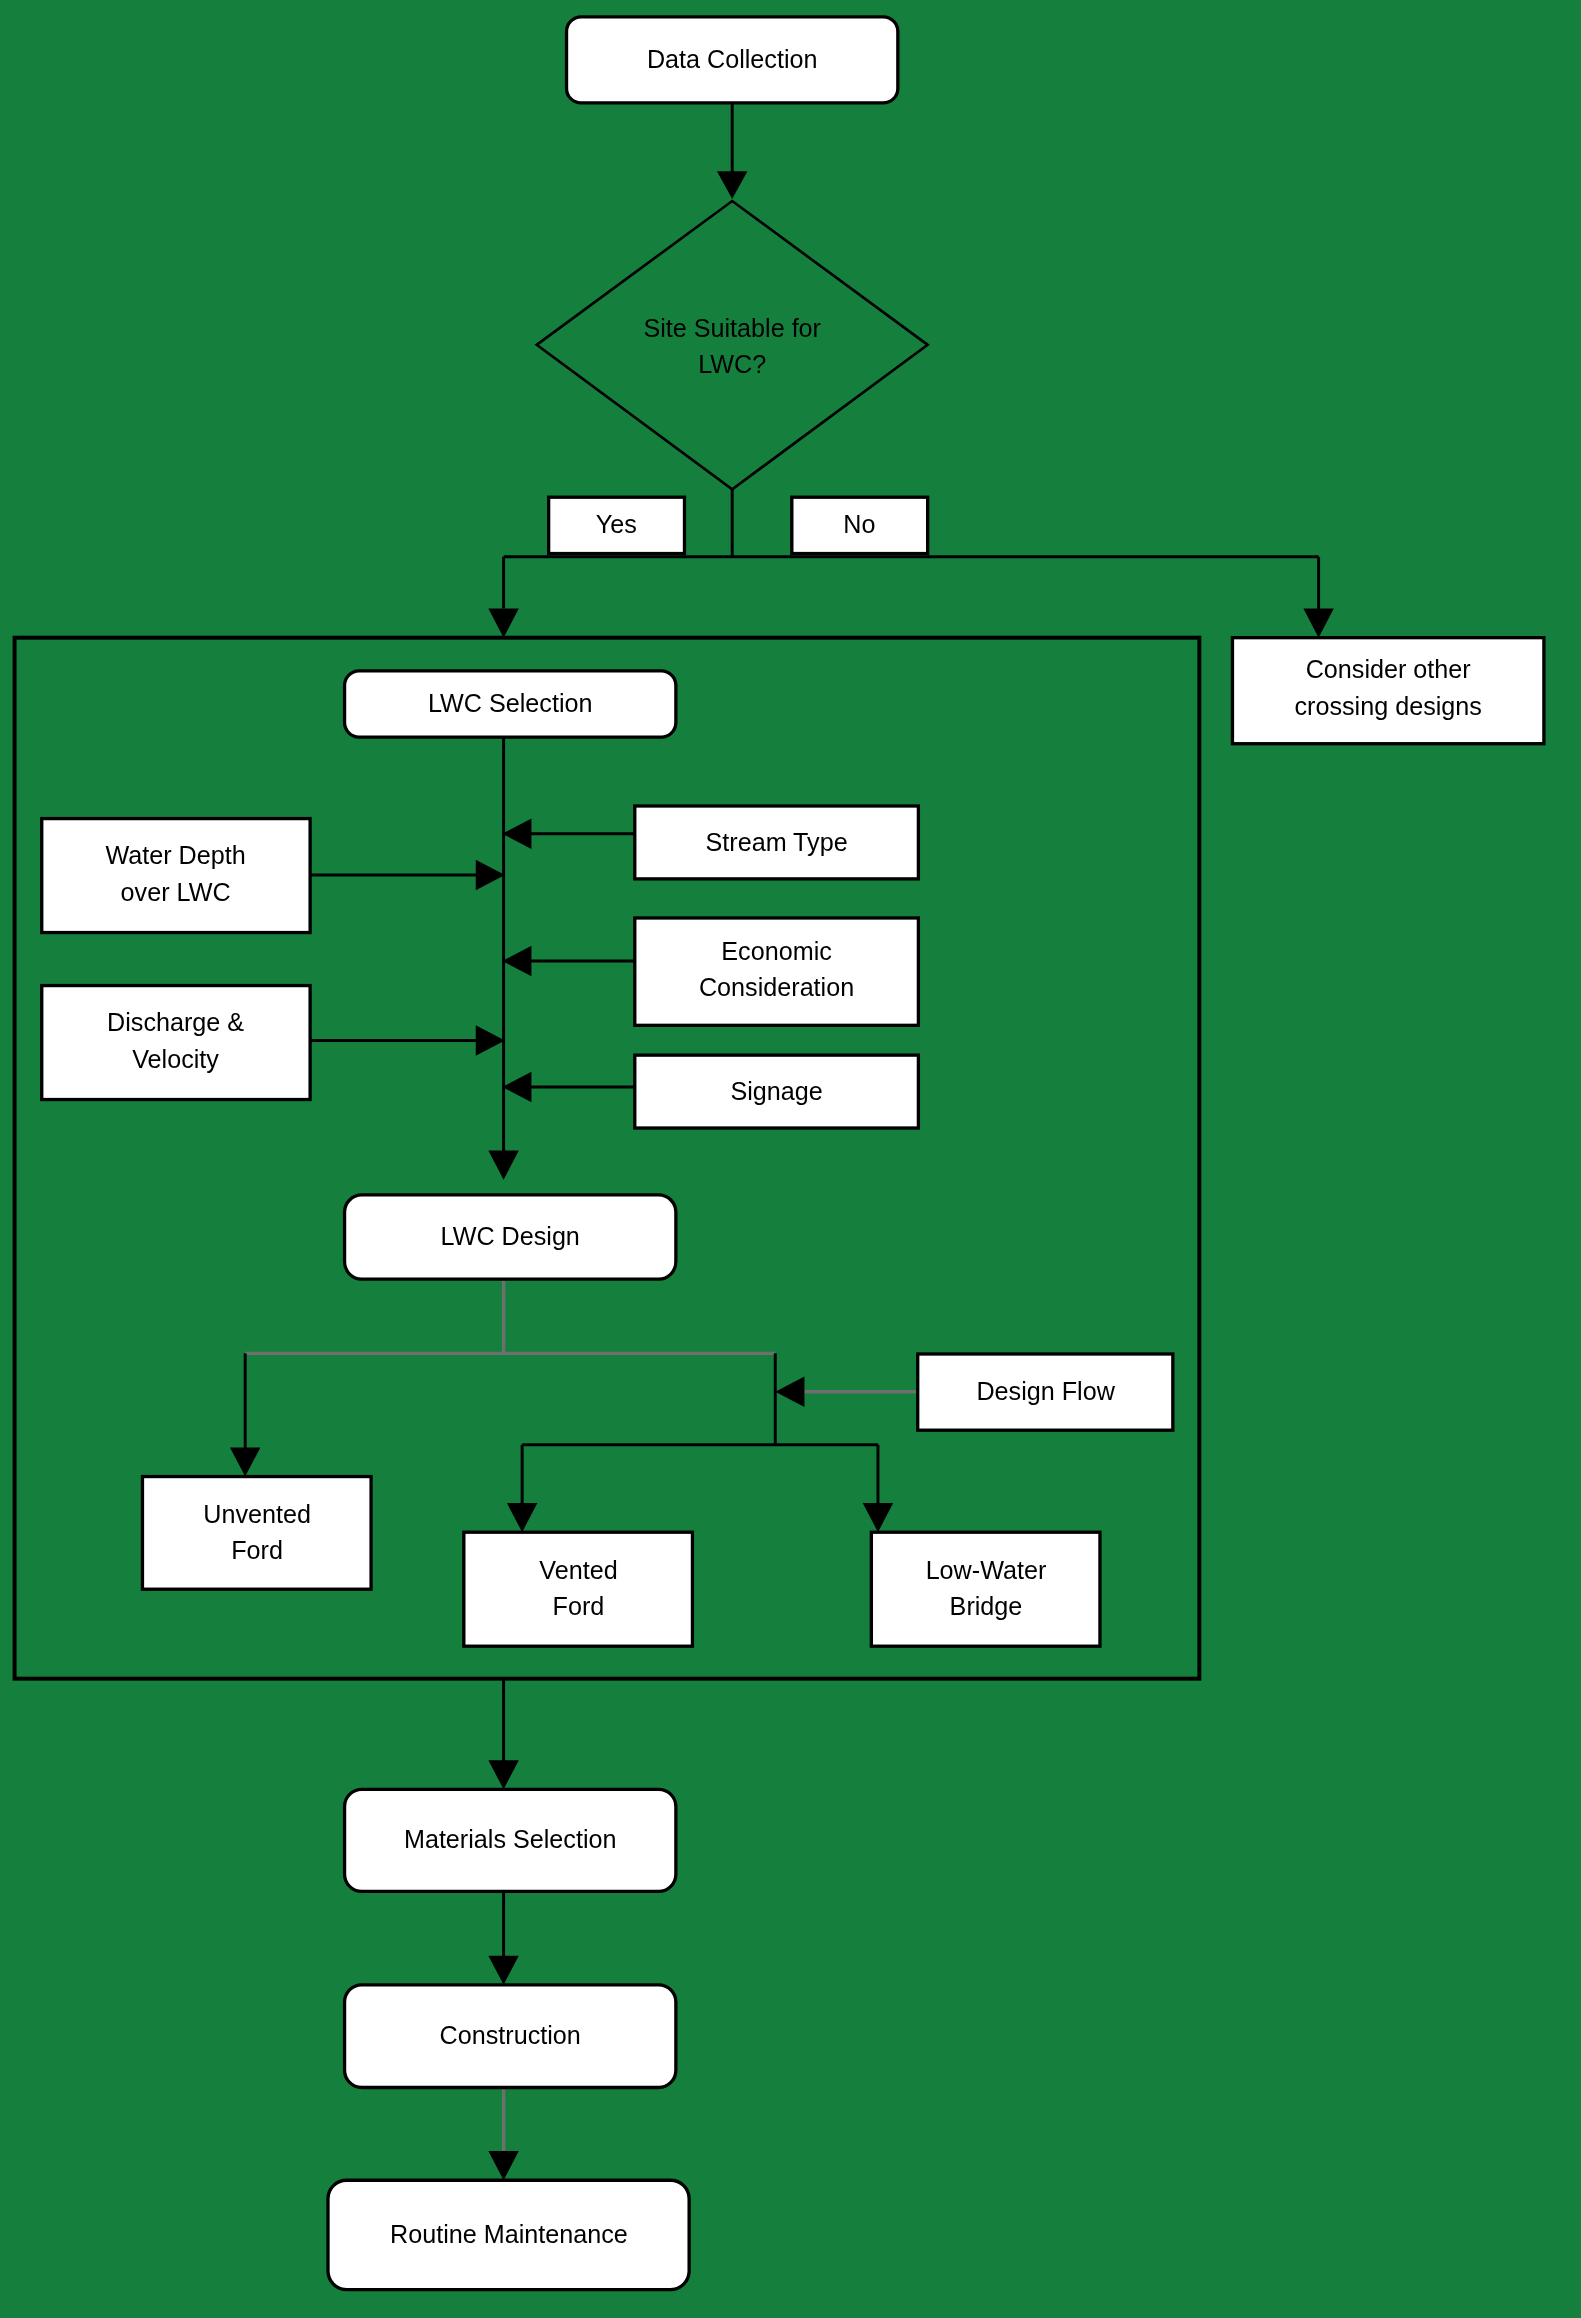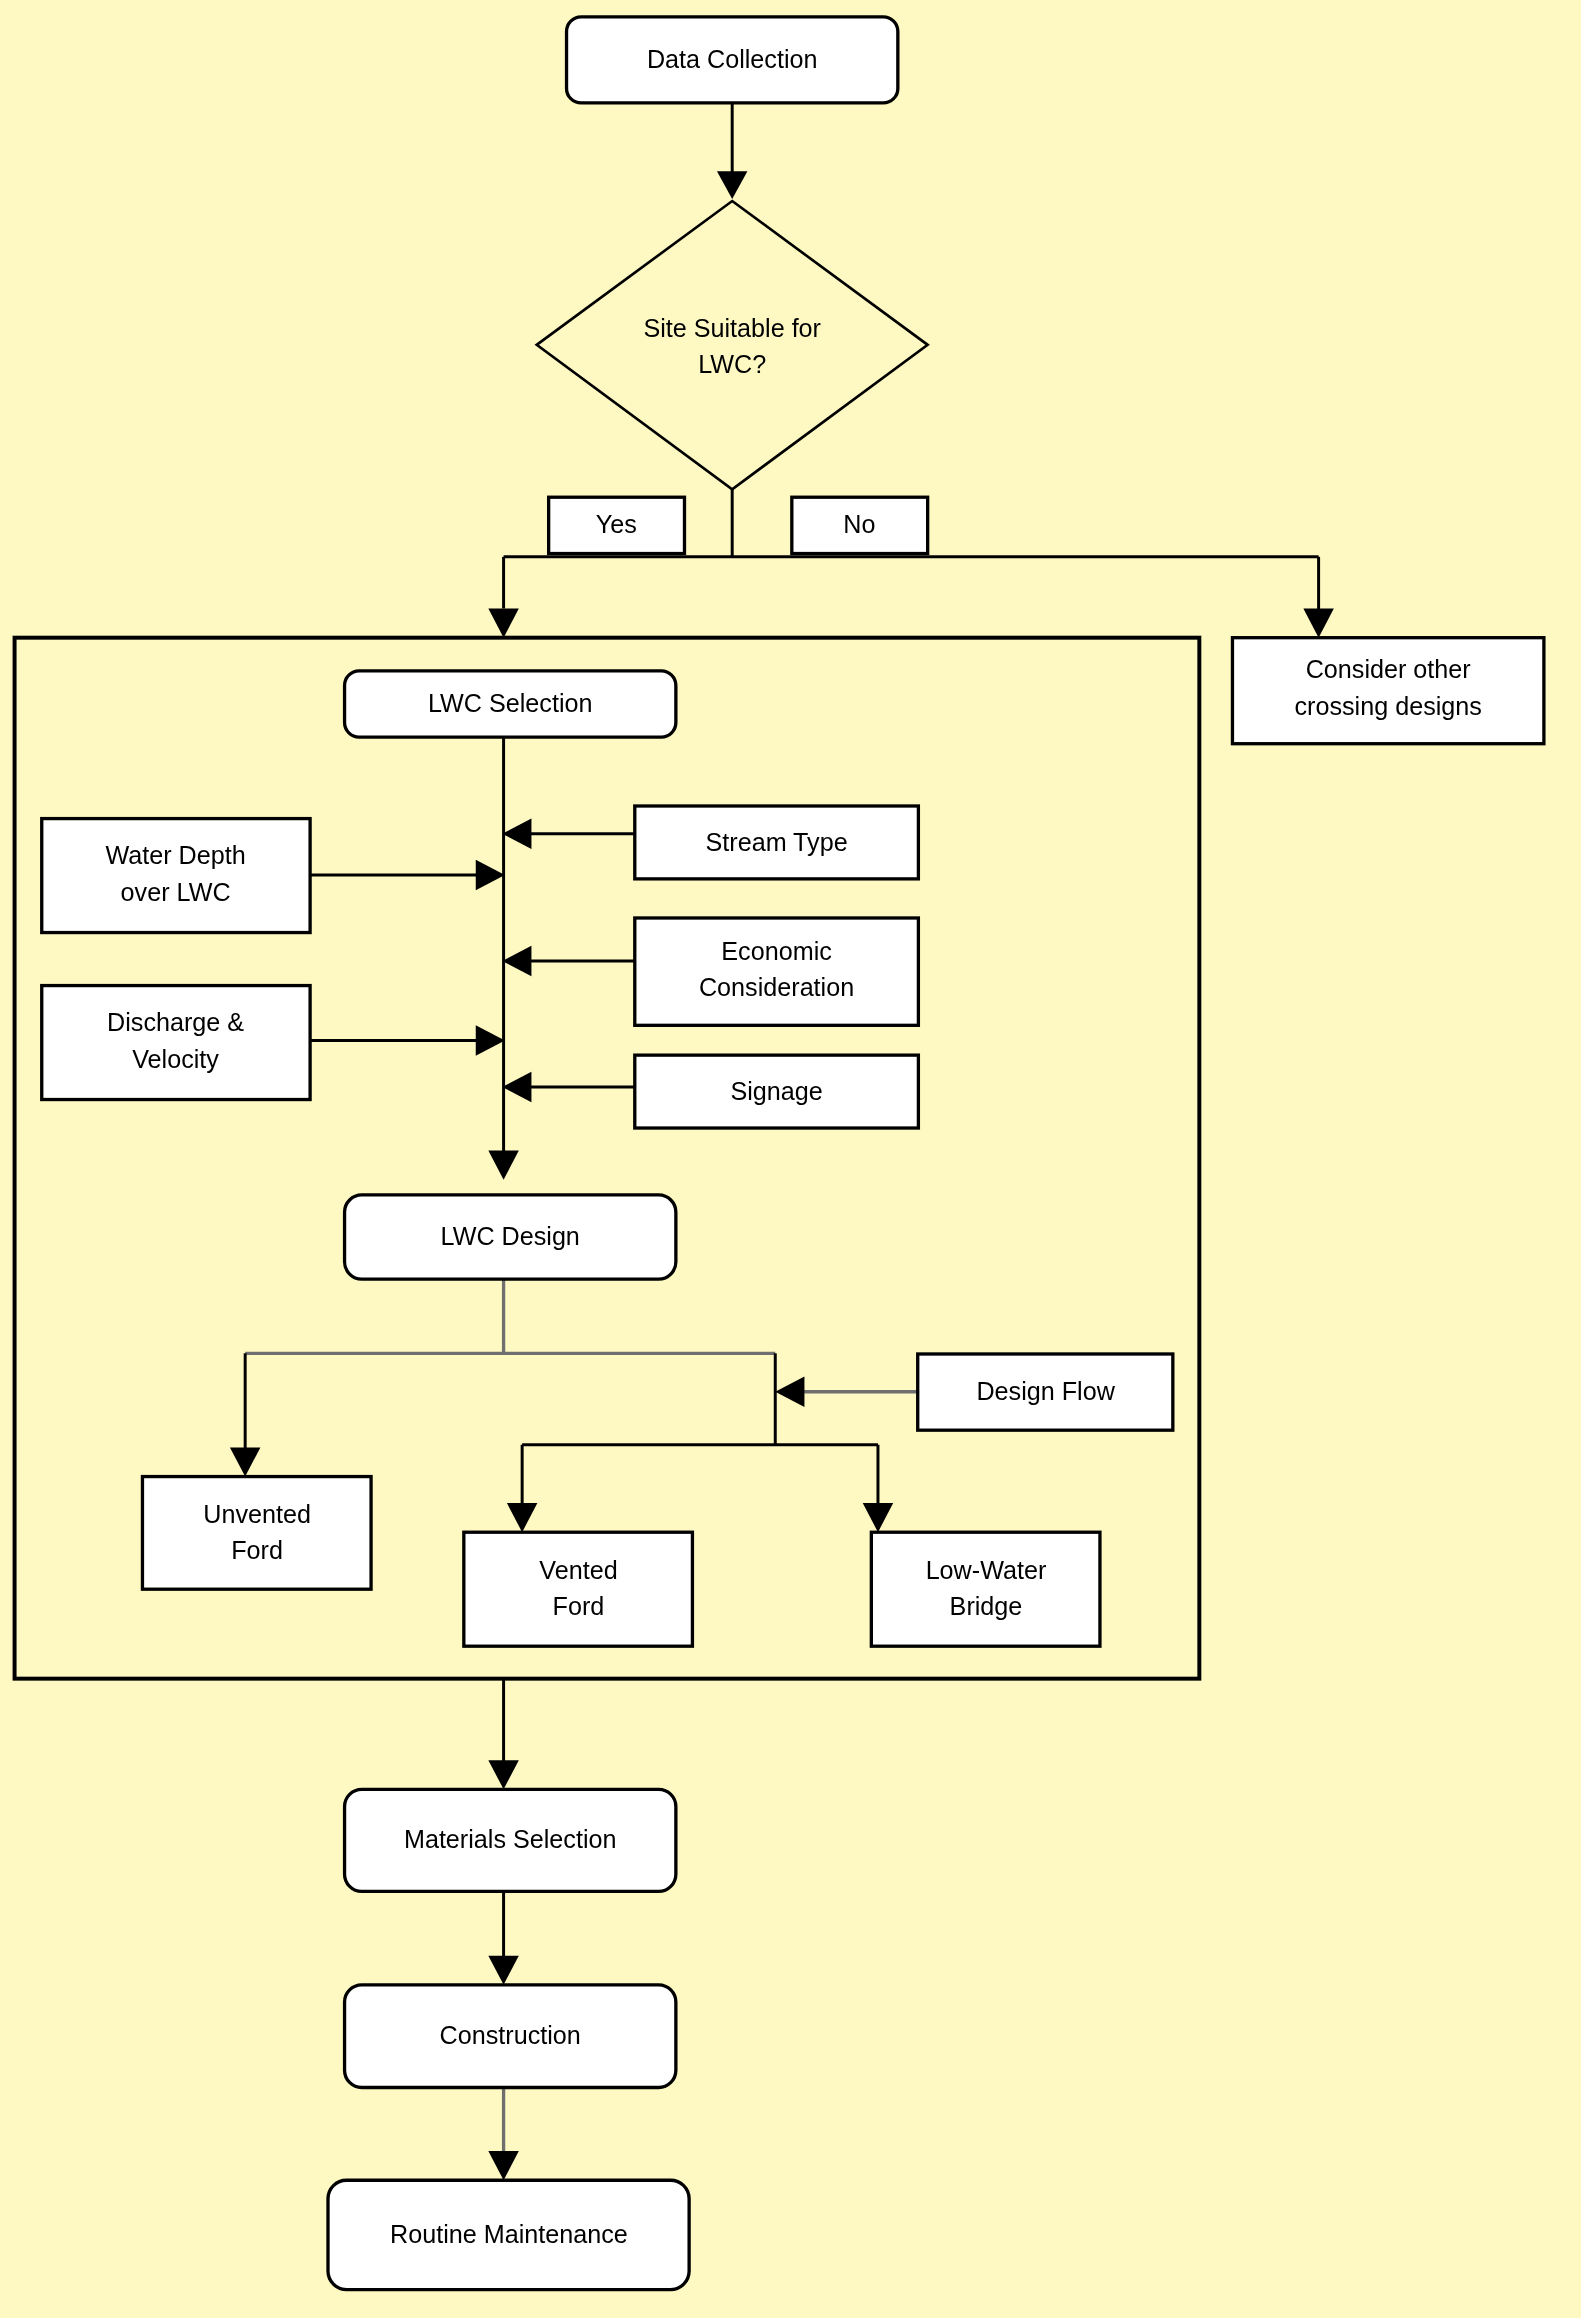--- a/index.html
+++ b/index.html
@@ -4,21 +4,21 @@
 <style>
   html, body {
     margin: 0;
     padding: 0;
     background: #ffffff;
   }
   #canvas-wrap {
     position: relative;
     width: 1581px;
     height: 2319px;
-    background: #fef9c3;
+    background: #15803d;
     overflow: hidden;
   }
   svg.flow {
     position: absolute;
     top: 0; left: 0;
     width: 1581px;
     height: 2319px;
     display: block;
   }
   .node-text {

